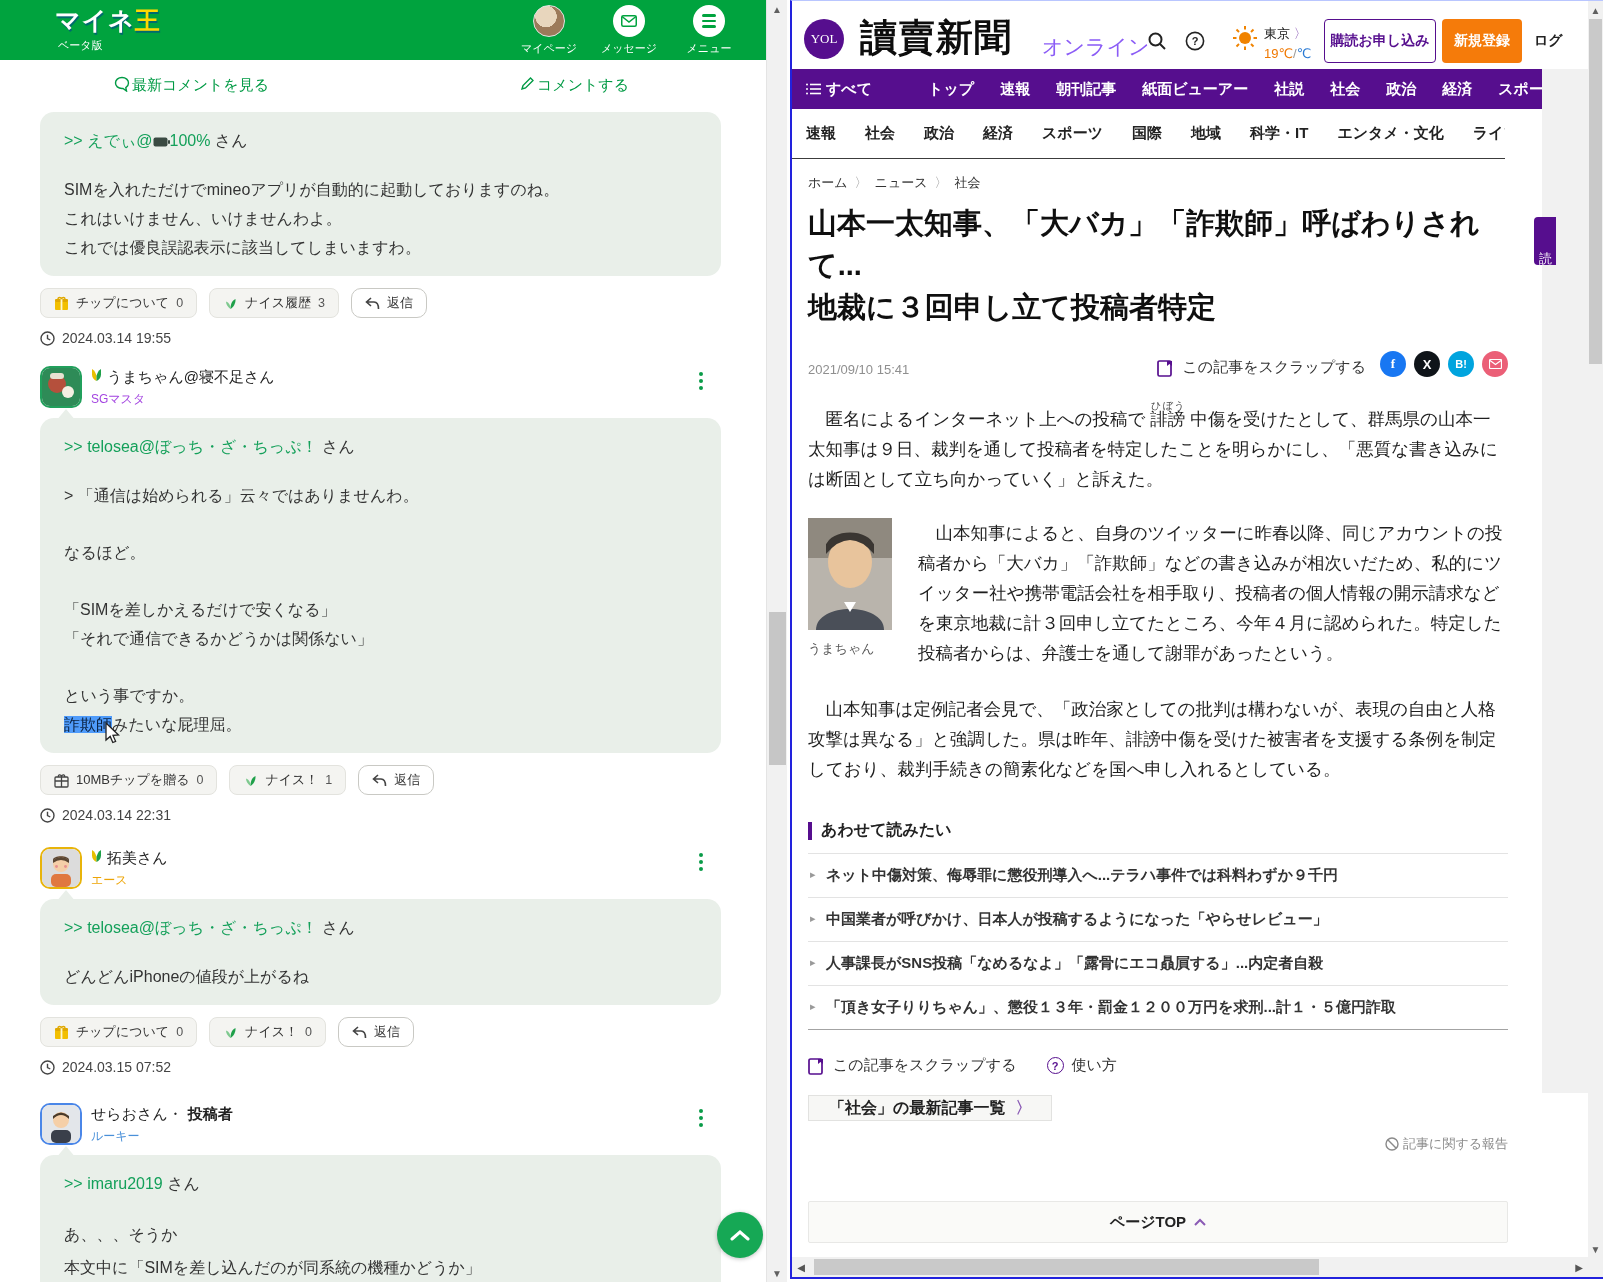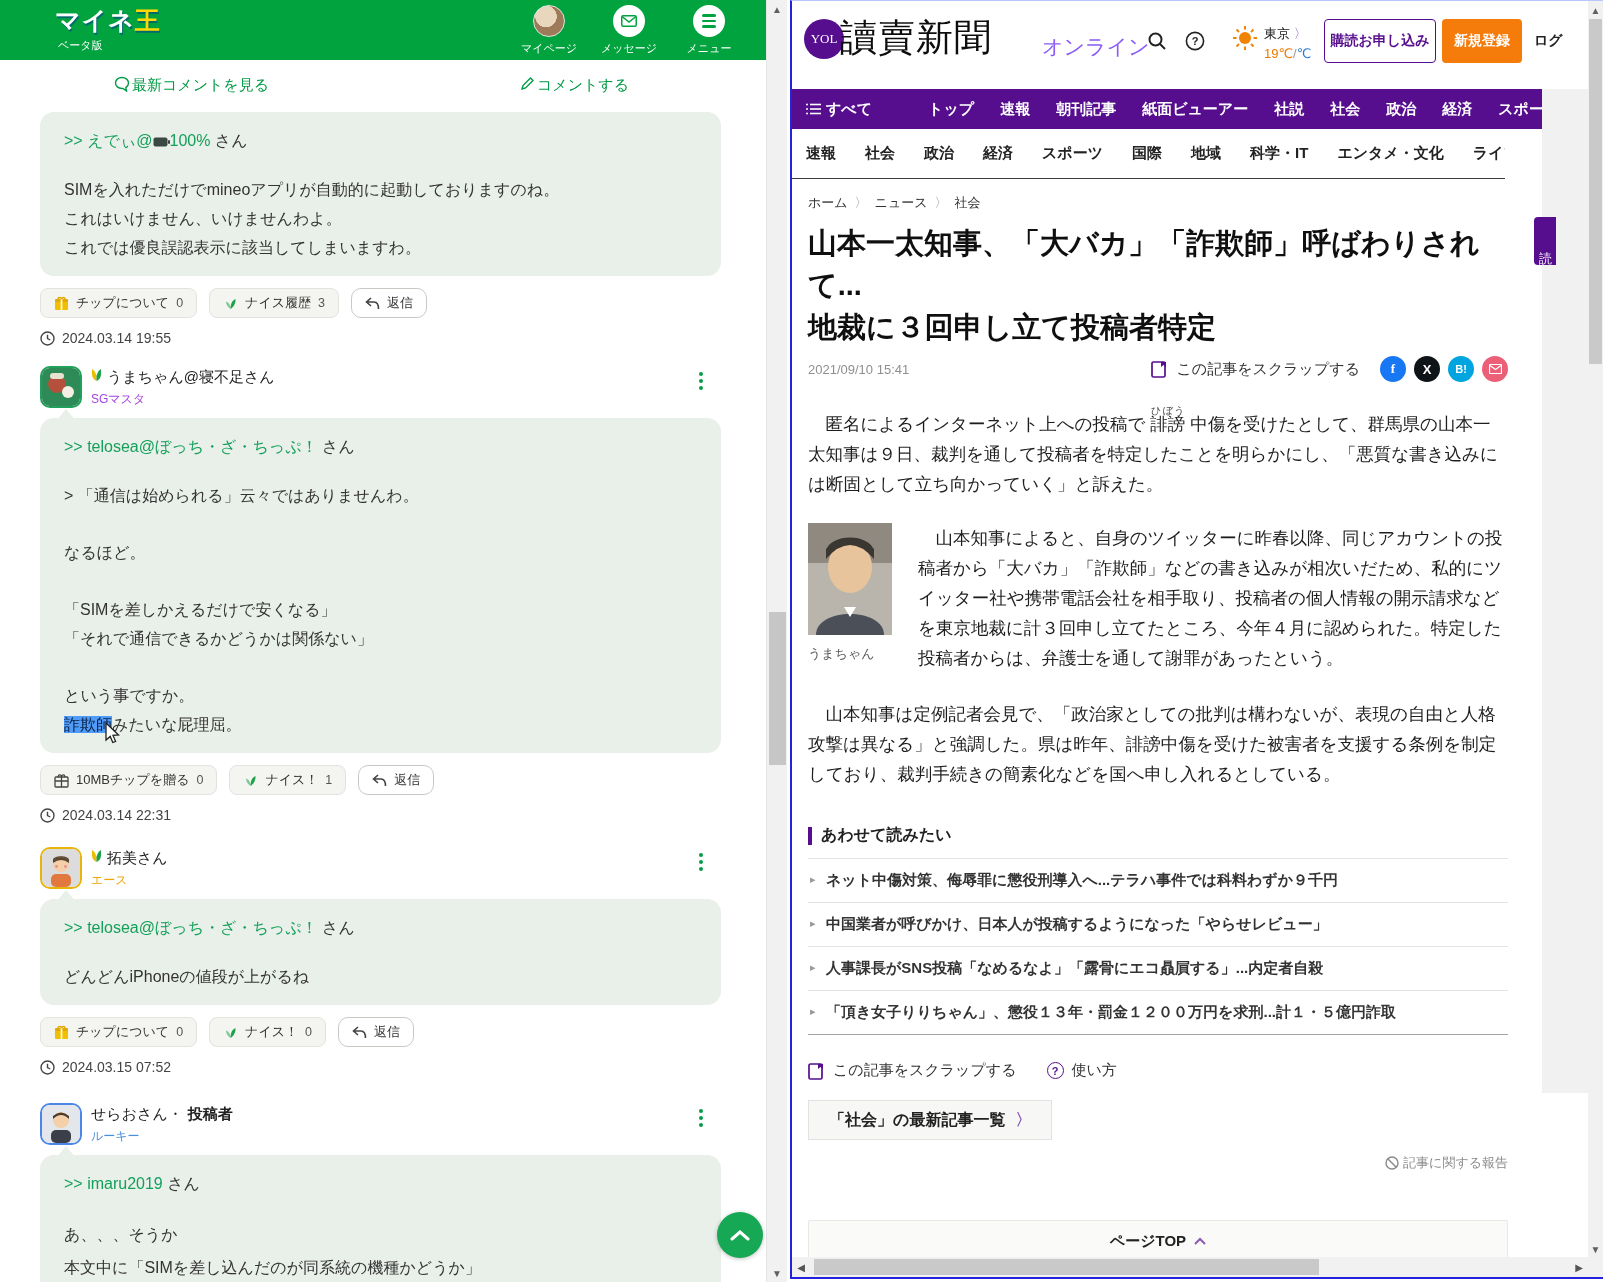--- a/index.html
+++ b/index.html
@@ -63,23 +63,23 @@
   
   .rw { position:absolute; left:790px; top:0; width:813px; height:1279px; background:#fff; border-left:2px solid #2222dd; border-bottom:2px solid #2222dd; border-top:1px solid #b9c6ff; overflow:hidden; }
   .rw-rail { position:absolute; right:15px; top:55px; width:46px; height:1037px; background:#f1f1f1; }
   .rw-vbar { position:absolute; right:0; top:0; width:15px; height:1257px; background:#f1f1f1; }
   .rw-vthumb { position:absolute; left:1px; top:18px; width:13px; height:345px; background:#c9c9c9; }
   .rw-hbar { position:absolute; left:0; bottom:0; height:20px; width:796px; background:#f1f1f1; }
   .rw-hthumb { position:absolute; left:22px; top:2px; width:505px; height:16px; background:#c9c9c9; }
   .rw-corner { position:absolute; right:0; bottom:0; width:15px; height:20px; background:#f1f1f1; }
   .hb-arrow { position:absolute; top:0; width:18px; height:20px; display:flex; align-items:center; justify-content:center; color:#555; font-size:10px; }
 
-  .rw-header { position:relative; height:88px; background:#fff; }
+  .rw-header { position:relative; height:68px; background:#fff; }
   .yol { position:absolute; left:12px; top:18px; width:40px; height:40px; border-radius:50%; background:#560e8e; color:#fff; display:flex; align-items:center; justify-content:center; font-family:"Liberation Serif","DejaVu Serif",serif; font-size:13px; }
-  .paper-title { position:absolute; left:48px; top:18px; font-family:"Liberation Serif","DejaVu Serif",serif; font-weight:normal; font-size:37px; color:#0d0d0d; letter-spacing:1px; line-height:1; }
+  .paper-title { position:absolute; left:68px; top:18px; font-family:"Liberation Serif","DejaVu Serif",serif; font-weight:bold; font-size:37px; color:#0d0d0d; letter-spacing:1px; line-height:1; }
   .paper-sub { position:absolute; left:250px; top:32px; font-size:21px; color:#8b5cf6; }
   .hd-ico { position:absolute; top:30px; cursor:pointer; }
   .weather { position:absolute; left:440px; top:24px; display:flex; gap:6px; }
   .weather-txt .city { font-size:13px; color:#222; }
   .weather-txt .city .chev { color:#8a5ab5; }
   .weather-txt .temps { font-size:13px; margin-top:3px; }
   .t-orange { color:#f07800; } .t-slash { color:#999; } .t-blue { color:#2b7bd4; }
   .btn-subscribe { position:absolute; left:532px; top:18px; width:112px; height:44px; border:1.5px solid #560e8e; border-radius:4px; background:#fff; color:#560e8e; font-size:14px; font-weight:bold; display:flex; align-items:center; justify-content:center; cursor:pointer; }
   .btn-register { position:absolute; left:650px; top:18px; width:80px; height:44px; border-radius:4px; background:#f57b0a; color:#fff; font-size:14px; font-weight:bold; display:flex; align-items:center; justify-content:center; cursor:pointer; }
   .login-cut { position:absolute; left:742px; top:31px; font-size:14px; font-weight:bold; color:#222; cursor:pointer; }
@@ -88,21 +88,21 @@
   .rw-nav1 .nav-item { cursor:pointer; display:flex; align-items:center; gap:5px; }
   .nav-divider { width:1px; height:20px; background:rgba(255,255,255,.55); margin:0 2px; }
   .rw-nav2 { width:713px; height:50px; display:flex; align-items:center; gap:29px; padding:0 14px; font-size:15px; font-weight:bold; color:#222; border-bottom:1px solid #3c3c3c; white-space:nowrap; overflow:hidden; }
   .rw-nav2 .nav-item { cursor:pointer; }
 
   .crumbs { display:flex; gap:7px; margin:15px 0 0 16px; font-size:13px; color:#333; }
   .crumbs .sep { color:#999; }
   .crumbs span[data-interactable="true"] { cursor:pointer; }
 
   .art-title { margin:10px 0 0 16px; width:705px; font-size:29px; font-weight:bold; color:#0f0f0f; line-height:42px; }
-  .meta-row { display:flex; align-items:center; margin:8px 0 0 16px; width:700px;gap:6px; }
+  .meta-row { display:flex; align-items:flex-end; margin:23px 0 0 16px; width:700px; }
   .art-date { font-size:13px; color:#8f8f8f; }
   .scrap-grp { display:flex; align-items:center; gap:8px; margin-left:auto; font-size:15px; color:#333; cursor:pointer; }
   .socials { display:flex; gap:8px; margin-left:14px; }
   .soc { width:26px; height:26px; border-radius:50%; color:#fff; font-size:13px; font-weight:bold; display:flex; align-items:center; justify-content:center; cursor:pointer; }
   .soc.fb { background:#1877f2; font-family:"Liberation Serif",serif; }
   .soc.x  { background:#0f1419; }
   .soc.ht { background:#00a4de; font-size:11px; }
   .soc.ml { background:#eb5f77; }
 
   .art p.body { width:700px; margin:24px 0 0 16px; font-size:17.5px; line-height:30px; color:#1e1e1e; }
@@ -117,21 +117,21 @@
   .rel-bar { width:4px; height:18px; background:#560e8e; }
   .rel ul { list-style:none; margin-top:12px; }
   .rel li { position:relative; border-top:1px solid #e3e3e3; padding:12px 0 12px 18px; font-size:15px; font-weight:bold; color:#333; cursor:pointer; }
   .rel li:last-child { border-bottom:1px solid #a3a3a3; }
   .rel li::before { content:"▸"; position:absolute; left:2px; top:14px; font-size:11px; color:#999; font-weight:normal; }
 
   .scrap-row { display:flex; align-items:center; gap:30px; margin:26px 0 0 16px; font-size:15px; color:#333; }
   .scrap-row .grp { display:flex; align-items:center; gap:8px; cursor:pointer; }
   .qmark { width:17px; height:17px; border-radius:50%; border:1.5px solid #560e8e; color:#560e8e; font-size:11px; font-weight:bold; display:flex; align-items:center; justify-content:center; }
 
-  .btn-latest { display:inline-flex; align-items:center; gap:10px; margin:20px 0 0 16px; height:40px; padding:4px 20px; background:#f7f7f5; border:1px solid #e2e2e0; font-size:16px; font-weight:bold; color:#222; cursor:pointer; }
+  .btn-latest { display:inline-flex; align-items:center; gap:10px; margin:20px 0 0 16px; height:26px; padding:4px 20px; background:#f7f7f5; border:1px solid #e2e2e0; font-size:16px; font-weight:bold; color:#222; cursor:pointer; }
   .chev-p { color:#8a5ab5; font-weight:bold; }
   .report-row { width:716px; margin-top:14px; text-align:right; font-size:13px; color:#8a8a8a; cursor:pointer; }
   .report-row svg { vertical-align:-3px; }
   .btn-pagetop { margin:48px 0 0 16px; width:700px; height:42px; background:#fafaf8; border:1px solid #e8e8e6; border-radius:2px; display:flex; align-items:center; justify-content:center; gap:8px; font-size:15px; font-weight:bold; color:#222; cursor:pointer; }
   .side-tab { position:absolute; right:47px; top:216px; width:22px; height:48px; background:#560e8e; border-radius:4px 0 0 4px; color:#fff; font-size:13px; writing-mode:vertical-rl; display:flex; align-items:center; justify-content:center; overflow:hidden; cursor:pointer; }
 </style>
 </head>
 <body>
 
 <div class="stage" data-interactable="false">

